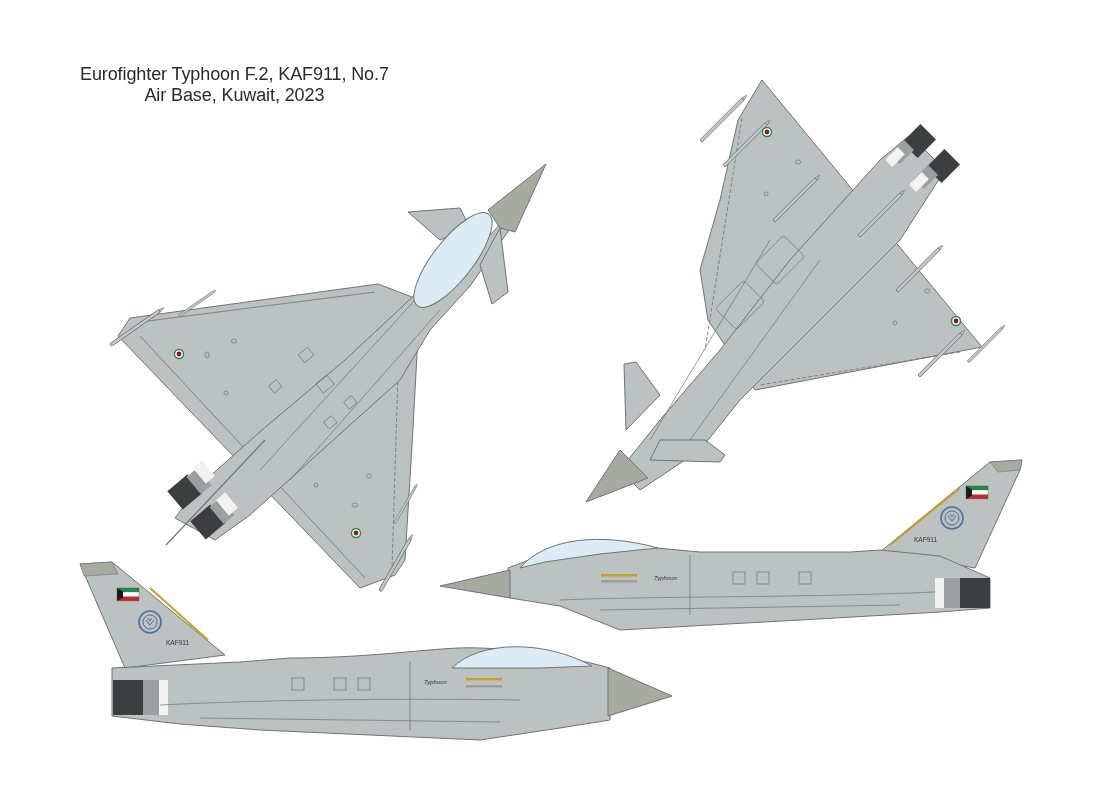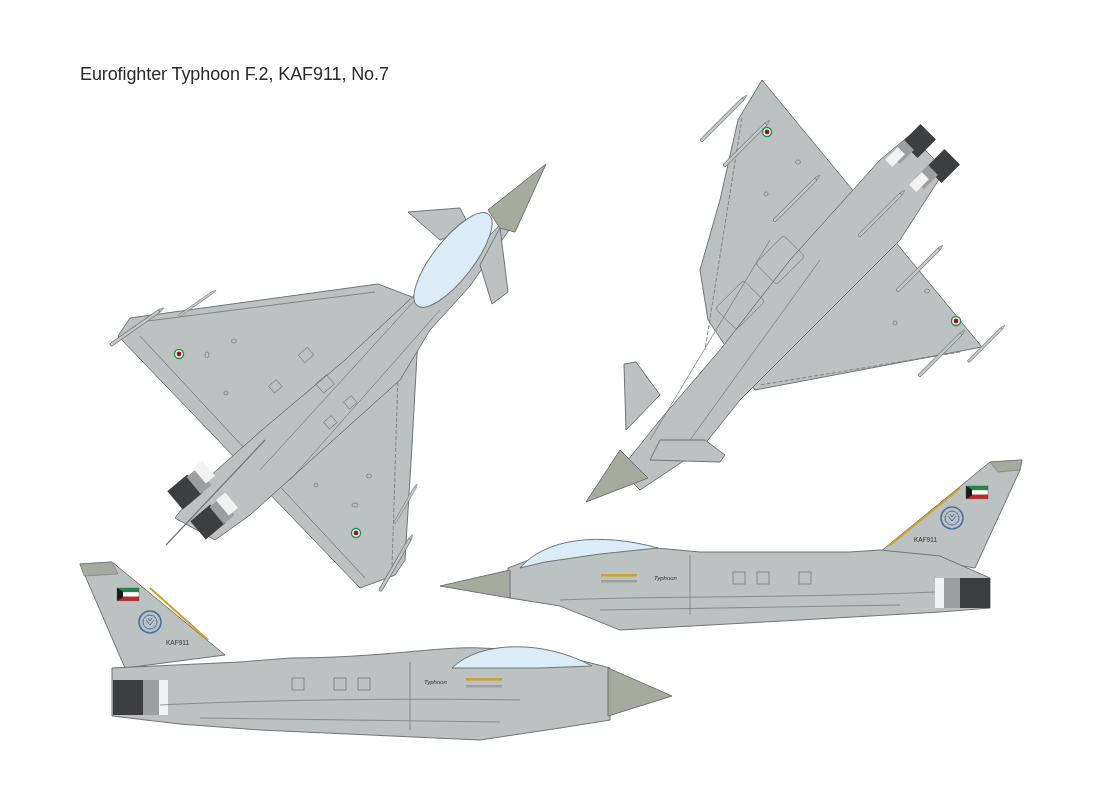--- a/index.html
+++ b/index.html
@@ -9,20 +9,21 @@
              line-height: 21px; color: #2a2a2a; letter-spacing: -0.1px; text-align: center; }
   .caption div { white-space: nowrap; }
   svg.art { position: absolute; left: 0; top: 0; }
   .view { cursor: default; }
 </style>
 </head>
 <body>
 
 <div class="caption">
   <div>Eurofighter Typhoon F.2, KAF911, No.7</div>
+  <div>Air Base, Kuwait, 2023</div>
 </div>
 
 <svg class="art" width="1100" height="788" viewBox="0 0 1100 788">
   <defs>
     <g id="roundel">
       <circle r="5.2" fill="#1f8a4c"></circle>
       <circle r="3.8" fill="#ffffff"></circle>
       <circle r="2.4" fill="#8c1a20"></circle>
     </g>
     <g id="kwflag">

